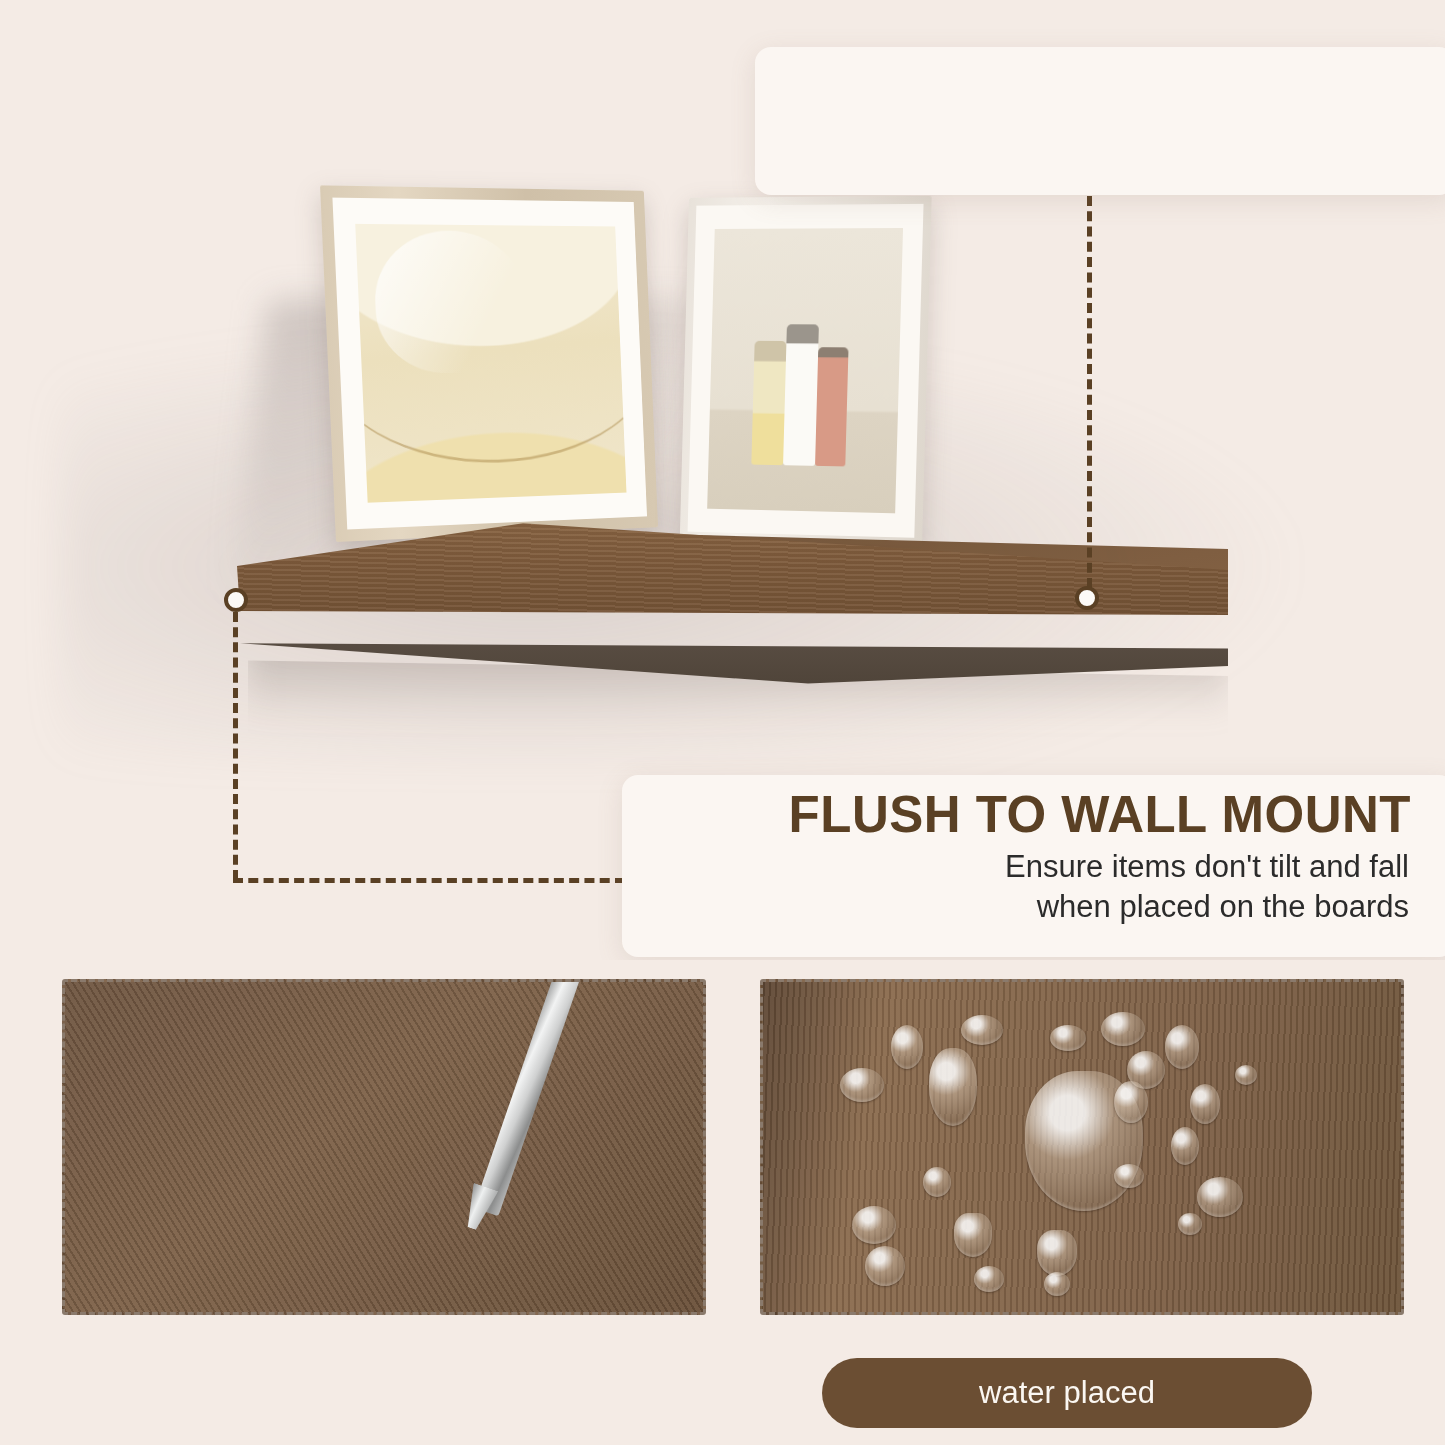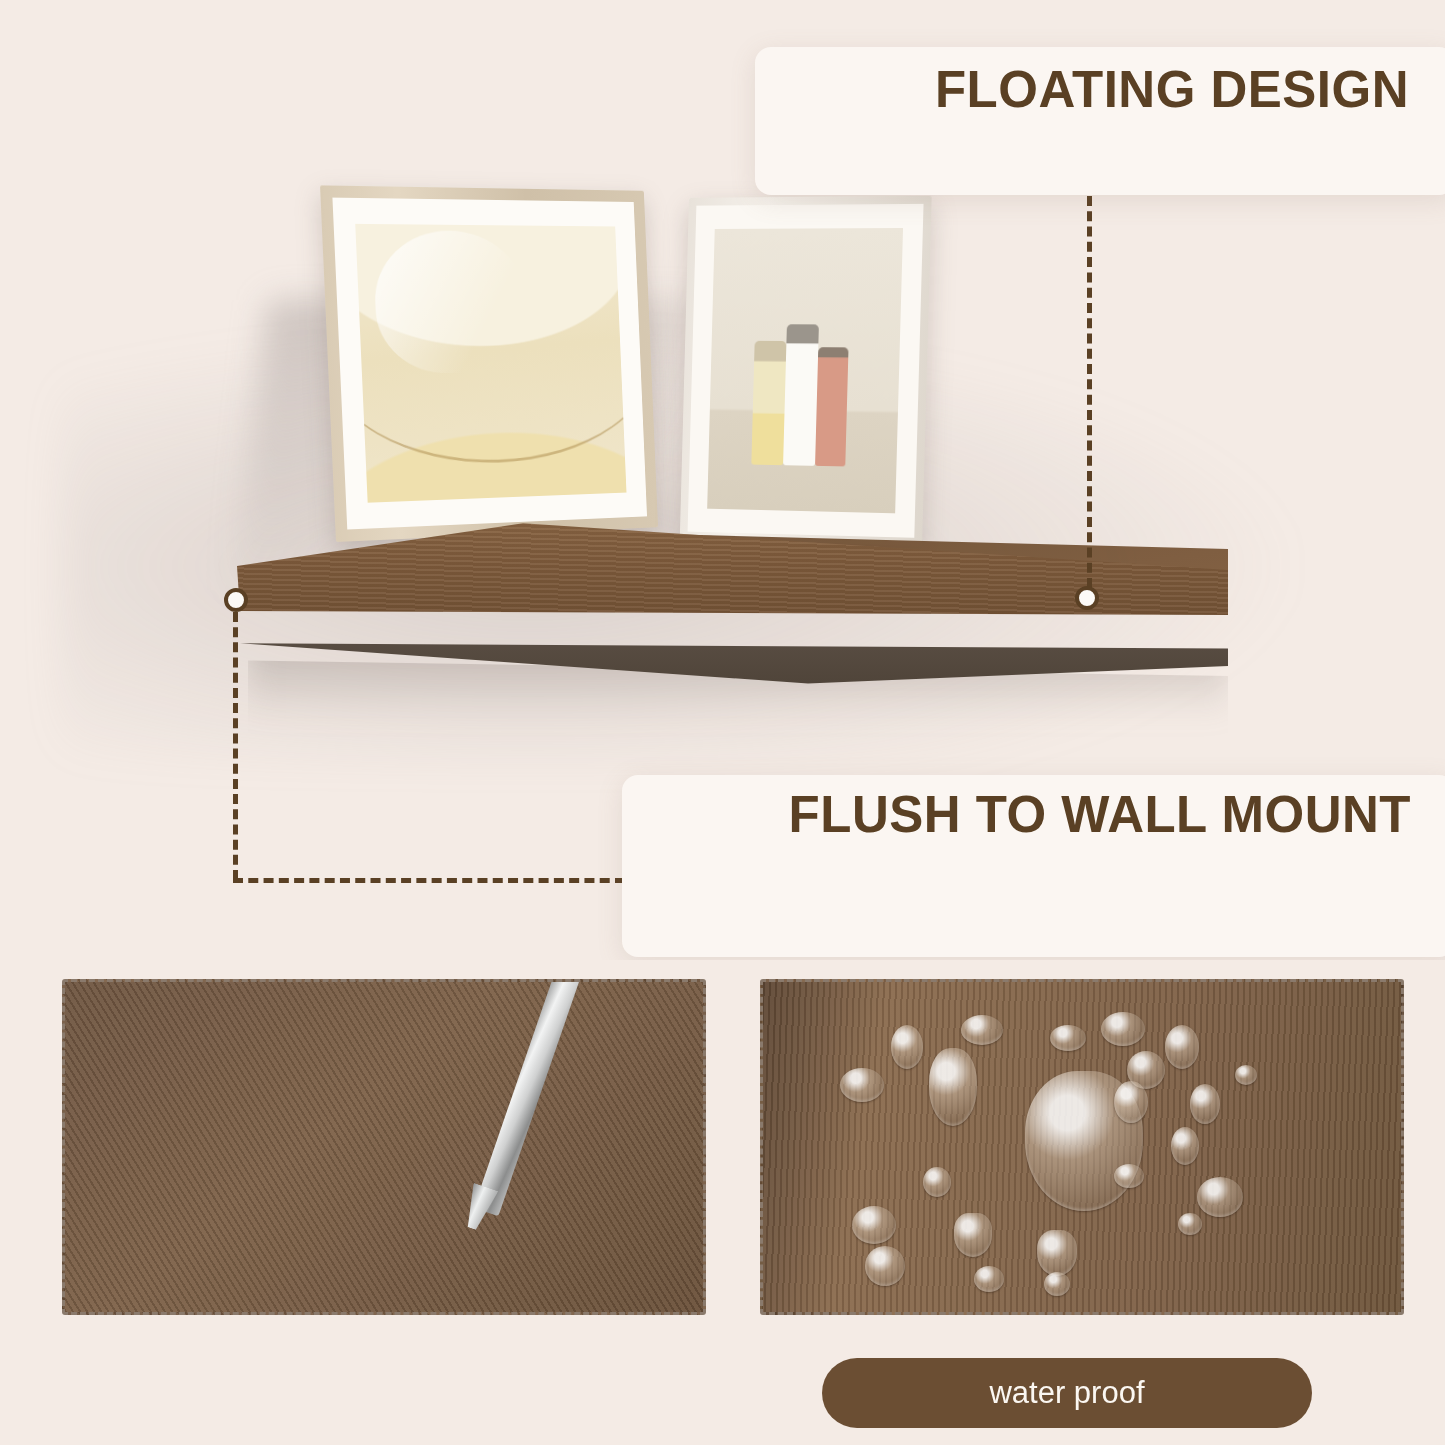--- a/index.html
+++ b/index.html
@@ -273,27 +273,28 @@
 
     <div class="dash-v" style="left:1087px;top:196px;height:392px;"></div>
     <div class="dot" style="left:1075px;top:586px;"></div>
 
     <div class="dot" style="left:224px;top:588px;"></div>
     <div class="dash-v" style="left:233px;top:612px;height:268px;"></div>
     <div class="dash-h" style="left:233px;top:878px;width:392px;"></div>
 
     <div class="callout callout-top">
       <div class="c-title">
-        <div>FLOATING DESIGN</div>
       </div>
     </div>
 
     <div class="callout callout-mid">
       <div class="c-title">FLUSH TO WALL MOUNT</div>
       <div class="c-sub">
+        <div>Ensure items don't tilt and fall</div>
+        <div>when placed on the boards</div>
       </div>
     </div>
 
   </div>
 
   <div class="photo photo-l">
     <div class="screwdriver"></div>
     <div class="sd-tip"></div>
   </div>
 
@@ -317,16 +318,16 @@
     <div class="drop" style="left:14%;top:68%;width:44px;height:38px;"></div>
     <div class="drop" style="left:16%;top:80%;width:40px;height:40px;"></div>
     <div class="drop" style="left:30%;top:70%;width:38px;height:44px;border-radius:40% 40% 52% 52%;"></div>
     <div class="drop" style="left:33%;top:86%;width:30px;height:26px;"></div>
     <div class="drop" style="left:43%;top:75%;width:40px;height:46px;border-radius:42% 42% 52% 52%;"></div>
     <div class="drop" style="left:44%;top:88%;width:26px;height:24px;"></div>
     <div class="drop" style="left:74%;top:25%;width:22px;height:20px;"></div>
   </div>
 
   <div class="pill pill-r">
-    <span>water proof</span>
+    <span>water placed</span>
   </div>
 
 </div>
 
 </body></html>

